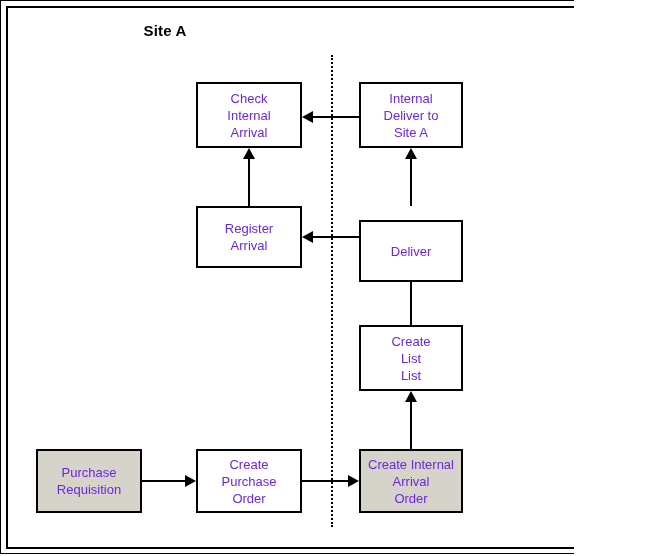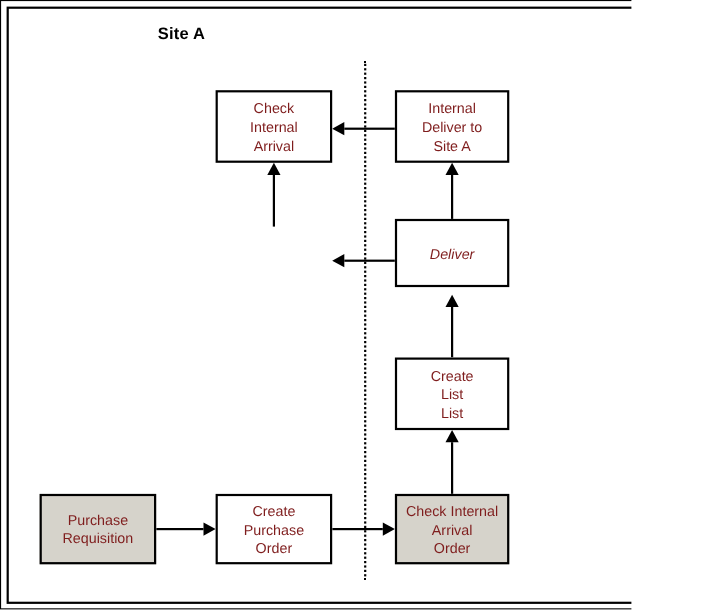--- a/index.html
+++ b/index.html
@@ -48,21 +48,21 @@
   .node {
     position: absolute;
     box-sizing: border-box;
     border: 2px solid #000000;
     display: flex;
     align-items: center;
     justify-content: center;
     text-align: center;
     font-size: 13px;
     line-height: 17px;
-    color: #7f1d1d;
+    color: #6d28d9;
     background: #ffffff;
     padding: 0 3px;
   }
   .node.shaded {
     background: #d6d3cb;
   }
   .node .node-label {
     display: block;
     width: 100%;
   }
@@ -136,34 +136,37 @@
   <div class="arrow-left" style="left:302px; top:111px;"></div>
 
   <div class="node" style="left:196px; top:82px; width:106px; height:66px;">
     <span class="node-label"><span>Check</span><br><span>Internal</span><br><span>Arrival</span></span>
   </div>
 
   <div class="node" style="left:359px; top:82px; width:104px; height:66px;">
     <span class="node-label"><span>Internal</span><br><span>Deliver to</span><br><span>Site A</span></span>
   </div>
 
+  <div class="node" style="left:196px; top:206px; width:106px; height:62px;">
+    <span class="node-label"><span>Register</span><br><span>Arrival</span></span>
+  </div>
 
-  <div class="node" style="left:359px; top:199px; width:104px; height:62px;font-style:italic;">
+  <div class="node" style="left:359px; top:220px; width:104px; height:62px;">
     <span class="node-label"><span>Deliver</span></span>
   </div>
 
   <div class="node" style="left:359px; top:325px; width:104px; height:66px;">
     <span class="node-label"><span>Create</span><br><span>List</span><br><span>List</span></span>
   </div>
 
   <div class="node shaded" style="left:36px; top:449px; width:106px; height:64px;">
     <span class="node-label"><span>Purchase</span><br><span>Requisition</span></span>
   </div>
 
   <div class="node" style="left:196px; top:449px; width:106px; height:64px;">
     <span class="node-label"><span>Create</span><br><span>Purchase</span><br><span>Order</span></span>
   </div>
 
   <div class="node shaded" style="left:359px; top:449px; width:104px; height:64px;">
-    <span class="node-label"><span>Check Internal</span><br><span>Arrival</span><br><span>Order</span></span>
+    <span class="node-label"><span>Create Internal</span><br><span>Arrival</span><br><span>Order</span></span>
   </div>
 
 </div>
 
 </body></html>

